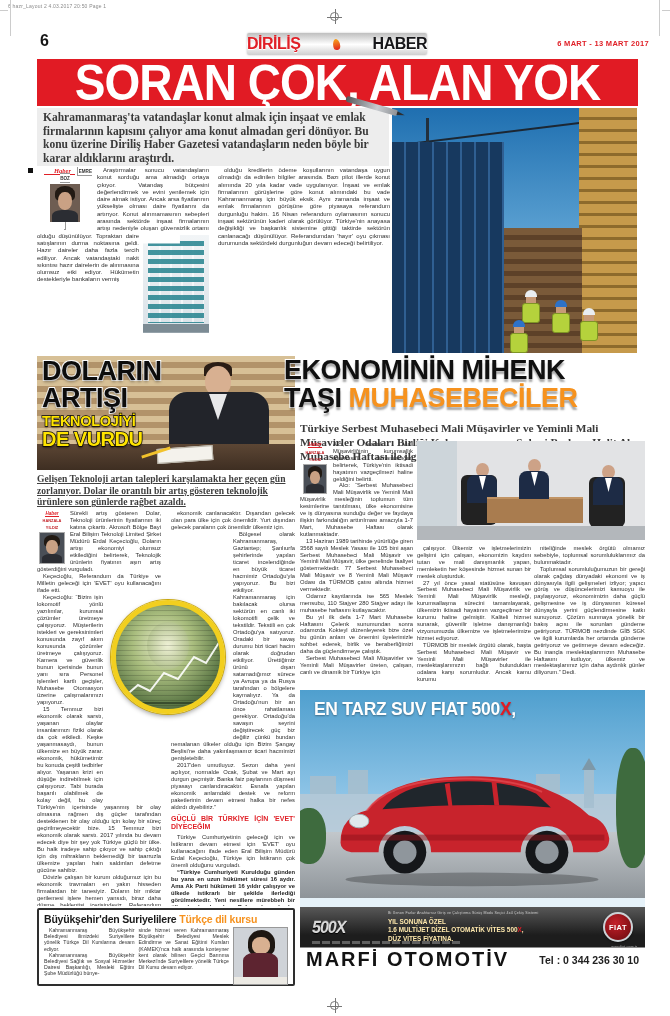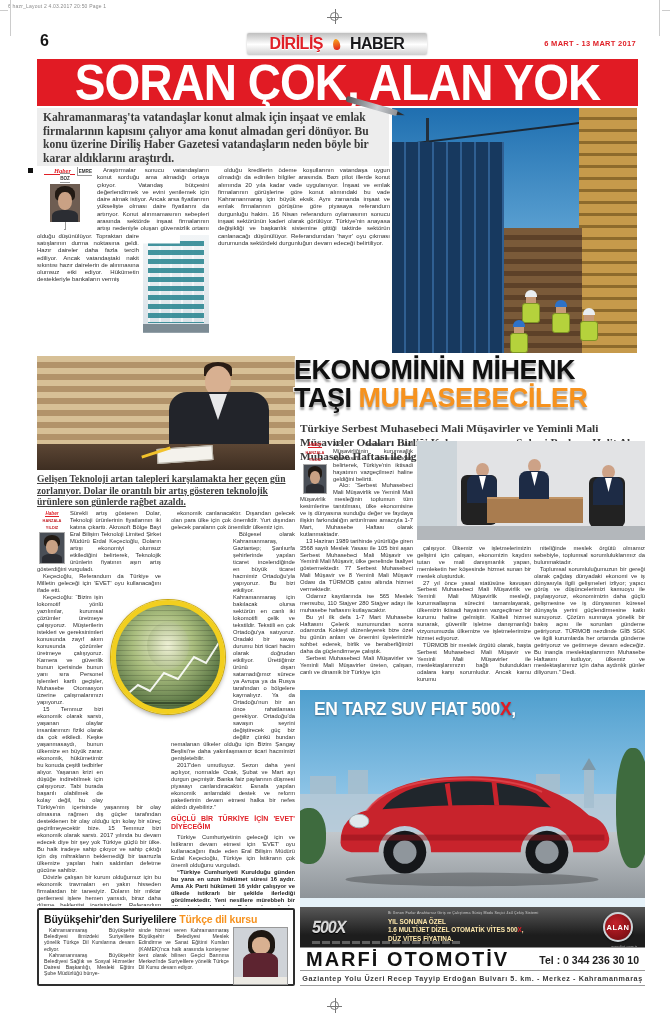--- a/index.html
+++ b/index.html
@@ -12,26 +12,26 @@
   .regmark::before, .regmark::after { content:""; position:absolute; background:#777; }
   .regmark::before { left:50%; top:-4px; width:1px; height:15px; }
   .regmark::after  { top:50%; left:-4px; height:1px; width:15px; }
   .cropv { position:absolute; width:1px; background:#ccc; }
   .croph { position:absolute; height:1px; background:#ccc; }
 
   
   .pagenum { position:absolute; left:40px; top:32px; font-size:16px; font-weight:800; color:#151515; }
   .logo-bar { position:absolute; left:247px; top:33px; width:180px; height:22px;
     background:linear-gradient(180deg,#bfbfbf,#ffffff 52%,#cfcfcf); border-radius:2px;
-    display:flex; align-items:center; justify-content:center; gap:9px; box-shadow:0 0 2px rgba(0,0,0,.25); }
+    display:flex; align-items:center; justify-content:space-between; gap:2px; box-shadow:0 0 2px rgba(0,0,0,.25); }
   .logo-l { font-size:16px; font-weight:900; color:#e01f26; letter-spacing:-.5px; text-shadow:0 1px 0 #fff; }
   .logo-r { font-size:16px; font-weight:900; color:#17171a; letter-spacing:-.5px; text-shadow:0 1px 0 #fff; }
   .flame { width:7px; height:11px; margin:0 1px; background:linear-gradient(180deg,#f8a11b,#e2261f);
     border-radius:50% 50% 50% 50% / 62% 62% 38% 38%; transform:rotate(-10deg); }
-  .issue-date { position:absolute; right:34px; top:39px; width:200px; text-align:right;
+  .issue-date { position:absolute; right:21px; top:39px; width:200px; text-align:right;
     font-size:7.5px; font-weight:800; color:#e01f26; letter-spacing:.3px; }
 
   
   .banner { position:absolute; left:37px; top:59px; width:601px; height:47px; background:#e11b24; }
   .banner h1 { width:100%; text-align:center; line-height:46px; font-size:46px; font-weight:900;
     color:#fff; letter-spacing:-1px; transform:scale(1,1.1); transform-origin:center; white-space:nowrap; }
 
   
   .lead1 { position:absolute; left:37px; top:108px; width:352px; height:58px; background:#ededed;
     padding:3px 6px 6px 6px; font-family:"Liberation Serif",serif; font-weight:700;
@@ -120,21 +120,21 @@
     background:radial-gradient(circle at 45% 38%, #e8ecca 0%, #a9bd7e 35%, #5d7847 70%, #33452a 100%); overflow:hidden; }
   .dollar-lines { position:absolute; inset:0; border-radius:50%;
     background:repeating-linear-gradient(180deg, rgba(0,0,0,.16) 0 1px, transparent 1px 5px); }
   .dollar-face { position:absolute; left:30%; top:16%; width:40%; height:46%; border-radius:50%;
     background:radial-gradient(#f0f2d8,#9cb073); opacity:.9; }
   .subhead-red { color:#e01f26; font-weight:800; font-size:7px; line-height:8px; margin:4px 0 3px;
     text-indent:0 !important; }
   .boldp { font-weight:800; color:#1d1d1d; }
 
   
-  .muh-title { position:absolute; left:294px; top:356px; width:345px; line-height:1.05; }
+  .muh-title { position:absolute; left:284px; top:356px; width:345px; line-height:1.05; }
   .mt-line { font-size:27px; font-weight:900; letter-spacing:-.5px; color:#101010;
     -webkit-text-stroke:2px #fff; paint-order:stroke fill; text-shadow:0 2.5px 2px rgba(0,0,0,.35); white-space:nowrap; }
   .mt-orange { color:#f6921e; }
   .lead3 { position:absolute; left:300px; top:421px; width:345px; height:49px;
     font-family:"Liberation Serif",serif; font-weight:700; font-size:11.3px; line-height:14.2px; color:#3a3a3a; }
   .muh-cols .col { font-size:5.8px; line-height:6.9px; }
   .mc1 { position:absolute; left:300px; top:441px; width:113px; height:246px; }
   .photo3 { position:absolute; left:417px; top:441px; width:228px; height:99px; overflow:hidden; background:#e2e3e5; }
   .p3window { position:absolute; left:0; top:0; width:40px; height:99px; background:#cdd5da; }
   .p3desk { position:absolute; left:70px; top:56px; width:96px; height:26px; background:#a97c4f; border-top:2px solid #c19465; }
@@ -287,20 +287,26 @@
 
   <div class="photo2">
     <div class="p2man-hair"></div>
     <div class="p2man-head"></div>
     <div class="p2man-body"></div>
     <div class="p2man-shirt"></div>
     <div class="p2desk"></div>
     <div class="p2book"></div>
     <div class="p2pencil"></div>
   </div>
+  <div class="dolar-title">
+    <div class="dt1">DOLARIN</div>
+    <div class="dt1">ARTIŞI</div>
+    <div class="dt2">TEKNOLOJİYİ</div>
+    <div class="dt3">DE VURDU</div>
+  </div>
   <div class="lead2">Gelişen Teknoloji artan talepleri karşılamakta her geçen gün zorlanıyor. Dolar ile orantılı bir artış gösteren teknolojik ürünlere son günlerde rağbet azaldı.</div>
 
   <div class="dolar-cols">
     <div class="col dc1">
       <p style="text-indent:0;">
         <span class="byline2">
           <span class="tag">Haber</span><br>
           <span class="name">HANZALA YILDIZ</span>
           <span class="mug" style="display:block;width:26px;height:32px;background:#4a4f57;">
             <span class="hair"></span>
@@ -424,33 +430,32 @@
     </svg>
     <div class="ad-strip">
       <div class="ad-feat">Bi Xenon Farlar   Anahtarsız Giriş ve Çalıştırma   Sürüş Modu Seçici   4x4 Çekiş Sistemi</div>
       <div class="ad-500x"><span>500X</span><small>&nbsp;</small></div>
       <div class="ad-offer">
         <div>YIL SONUNA ÖZEL</div>
         <div><span>1.6 MULTİJET DİZEL OTOMATİK VİTES 500</span><span class="ad-x">X</span><span>,</span></div>
         <div>DÜZ VİTES FİYATINA.</div>
       </div>
       <div class="fiat-logo">
-          <span>ALAN</span>
+          <span>FIAT</span>
         </div>
       <div class="ad-web">www.fiat.com.tr</div>
       <div class="legal-bar"></div>
     </div>
   </div>
 
   <div class="dealer">
     <div class="dealer-row1">
       <span class="dealer-name">MARFİ OTOMOTİV</span>
       <span class="dealer-tel">Tel : 0 344 236 30 10</span>
     </div>
-    <div class="dealer-row2">Gaziantep Yolu Üzeri Recep Tayyip Erdoğan Bulvarı 5. km. - Merkez - Kahramanmaraş</div>
   </div>
 
   <div class="kurs">
     <div class="kurs-title">
       <span class="blk">Büyükşehir'den Suriyelilere </span><span class="org">Türkçe dil kursu</span>
     </div>
     <div class="kurs-body">
       <div class="kurs-col">
         <p>Kahramanmaraş Büyükşehir Belediyesi ilimizdeki Suriyelilere yönelik Türkçe Dil Kurslarına devam ediyor.</p>
         <p>Kahramanmaraş Büyükşehir Belediyesi Sağlık ve Sosyal Hizmetler Dairesi Başkanlığı, Mesleki Eğitim Şube Müdürlüğü bünye-</p>

